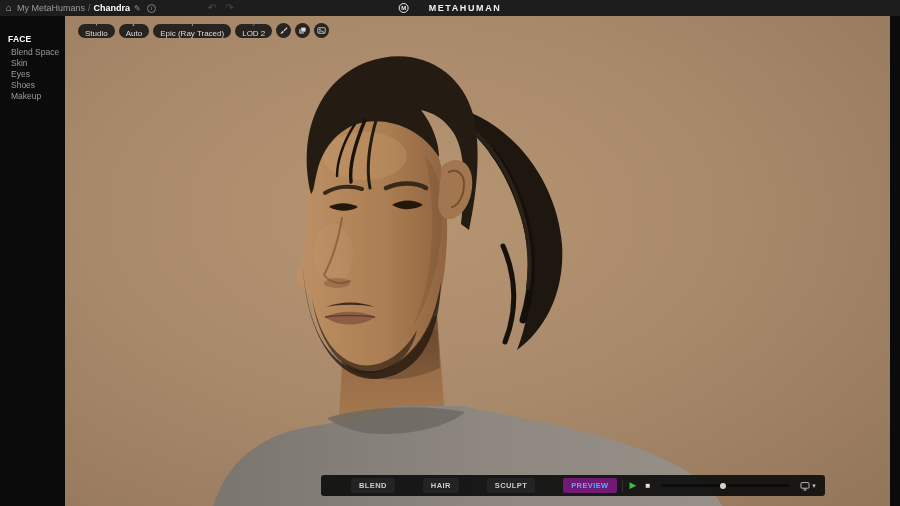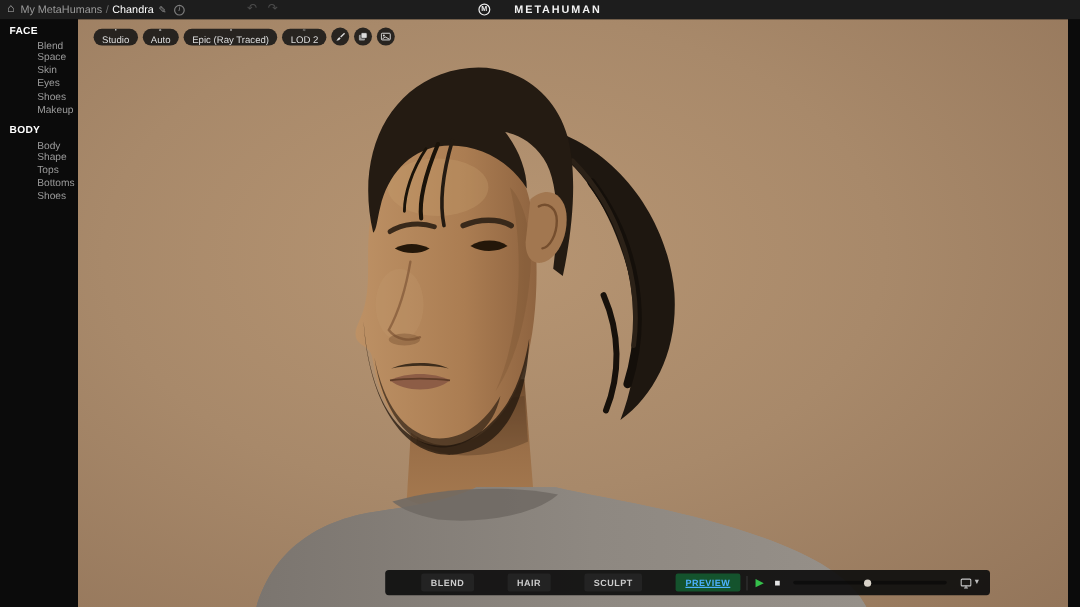--- a/index.html
+++ b/index.html
@@ -7,39 +7,39 @@
     font-family:"Liberation Sans","DejaVu Sans",sans-serif; }
   #app { position:relative; width:900px; height:506px; background:#0b0b0b; }
 
   
   .topbar { position:absolute; top:0; left:0; right:0; height:16px;
     background:#1d1d1d; display:flex; align-items:center; padding:0 6px;
     font-size:9px; color:#aaa; z-index:30; }
   .tb-ico { color:#b8b8b8; font-size:10px; line-height:1; margin-right:5px; cursor:pointer; }
   .crumb-root { color:#9a9a9a; cursor:pointer; }
   .crumb-sep { color:#6f6f6f; margin:0 3px; }
-  .crumb-cur { color:#ffffff; font-weight:normal;text-align:center; }
+  .crumb-cur { color:#ffffff; font-weight:bold;text-align:center; }
   .edit-ico { color:#8f8f8f; font-size:8px; margin-left:4px; cursor:pointer; }
   .info-ico { width:9px; height:9px; border:1px solid #7d7d7d; border-radius:50%;
     color:#9d9d9d; font-size:6px; display:inline-flex; align-items:center; justify-content:center;
     margin-left:6px; font-style:italic; cursor:pointer; }
   .history { display:flex; gap:9px; margin-left:52px; }
   .history span { color:#4c4c4c; font-size:10px; line-height:1; cursor:pointer; }
   .logo { position:absolute; left:50%; top:0; height:16px; transform:translateX(-50%);
     display:flex; align-items:center; gap:20px; }
   .logo-mark { width:10px; height:10px; border:1.2px solid #efefef; border-radius:50%;
     color:#efefef; font-size:6px; font-weight:bold; display:flex; align-items:center; justify-content:center; }
   .logo-text { color:#f2f2f2; font-weight:bold; font-size:9px; letter-spacing:1.6px; }
 
   
   .sidebar { position:absolute; top:16px; left:0; bottom:0; width:65px;
-    background:#0b0b0b; padding:4px 4px 0 8px; z-index:20; }
+    background:#0b0b0b; padding:18px 4px 0 8px; z-index:20; }
   .sec { margin-bottom:7px; }
   .sec-title { color:#ffffff; font-weight:bold; font-size:8.5px; margin-bottom:3px; letter-spacing:0.2px; }
-  .item { color:#9b9b9b; font-size:8.5px; padding:1px 0 1px 3px; line-height:8.9px; cursor:pointer;margin-left:20px; }
+  .item { color:#9b9b9b; font-size:8.5px; padding:1px 0 1px 3px; line-height:8.9px; cursor:pointer; }
 
   
   .viewport { position:absolute; top:16px; left:65px; right:10px; bottom:0;
     background:radial-gradient(ellipse at 42% 40%, #b79572 0%, #a8896a 48%, #93755a 100%);
     overflow:hidden; }
   .right-strip { position:absolute; top:16px; right:0; bottom:0; width:10px; background:#0b0b0b; z-index:20; }
   .render-svg { position:absolute; inset:0; width:100%; height:100%; display:block; cursor:grab; }
 
   
   .vp-toolbar { position:absolute; top:7px; left:13px; display:flex; gap:4px; align-items:center; z-index:10; }
@@ -48,21 +48,21 @@
   .pill svg { display:block; }
   .round-btn { width:15px; height:15px; border-radius:50%; background:rgba(22,22,22,0.88);
     display:flex; align-items:center; justify-content:center; cursor:pointer; }
 
   
   .footer-bar { position:absolute; bottom:10px; left:256px; height:21px;
     background:rgba(14,14,14,0.92); border-radius:3px; display:flex; align-items:center;
     gap:5px; padding:0 7px; z-index:10; }
   .mode-btn { font-size:7.5px; font-weight:bold; letter-spacing:0.4px; color:#cccccc;
     background:#232323; border-radius:2px; padding:3px 8px; cursor:pointer;margin-left:23px; }
-  .mode-btn.active { color:#4db2ff; background:#14532d;text-decoration:underline; }
+  .mode-btn.active { color:#4db2ff; background:#701a75; }
   .fb-divider { width:1px; height:12px; background:#333; }
   .play-btn { color:#35c04b; font-size:9px; line-height:1; cursor:pointer; padding:0 2px; }
   .stop-btn { color:#e4e4e4; font-size:8px; line-height:1; cursor:pointer; padding:0 2px; }
   .timeline { position:relative; width:128px; height:3px; background:rgba(0,0,0,0.45);
     border-radius:2px; margin:0 4px; cursor:pointer; }
   .timeline-thumb { position:absolute; top:50%; left:48%; width:6px; height:6px;
     border-radius:50%; background:#d8d2c8; transform:translate(-50%,-50%); cursor:pointer; }
   .export-btn { display:flex; align-items:center; gap:2px; cursor:pointer; padding:0 2px; }
   .export-btn .chev { color:#bdbdbd; font-size:7px; line-height:1; }
 </style>
@@ -89,27 +89,20 @@
   </header>
 
   <nav class="sidebar">
     <div class="sec">
       <div class="sec-title">FACE</div>
       <div class="item">Blend Space</div>
       <div class="item">Skin</div>
       <div class="item">Eyes</div>
       <div class="item">Shoes</div>
       <div class="item">Makeup</div>
-    </div>
-    <div class="sec">
-      <div class="sec-title">BODY</div>
-      <div class="item">Body Shape</div>
-      <div class="item">Tops</div>
-      <div class="item">Bottoms</div>
-      <div class="item">Shoes</div>
     </div>
   </nav>
 
   <main class="viewport">
 
     <svg class="render-svg" viewBox="0 0 825 490" preserveAspectRatio="xMidYMid slice">
       <defs>
         <linearGradient id="skinGrad" x1="0" y1="0" x2="1" y2="0">
           <stop offset="0" stop-color="#bd9165"></stop>
           <stop offset="0.6" stop-color="#ab7d52"></stop>

